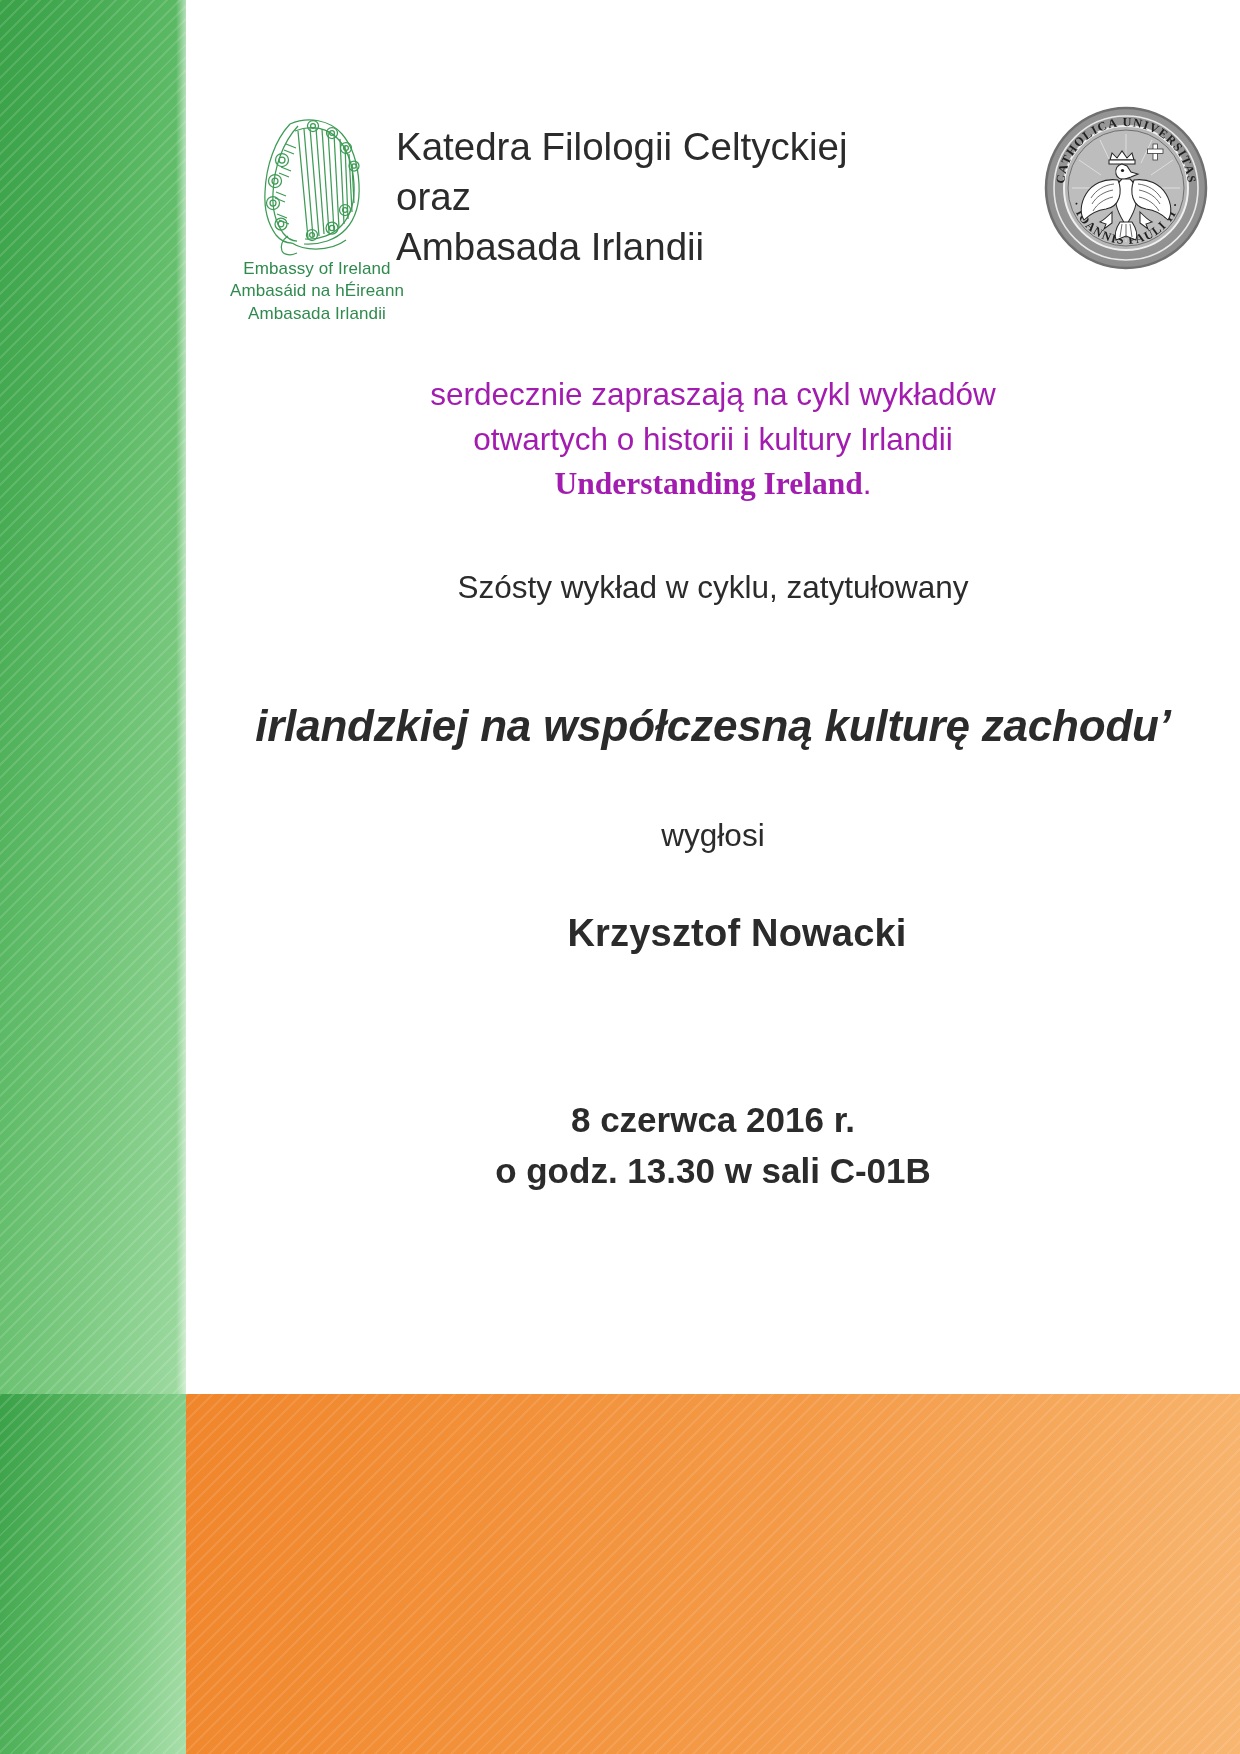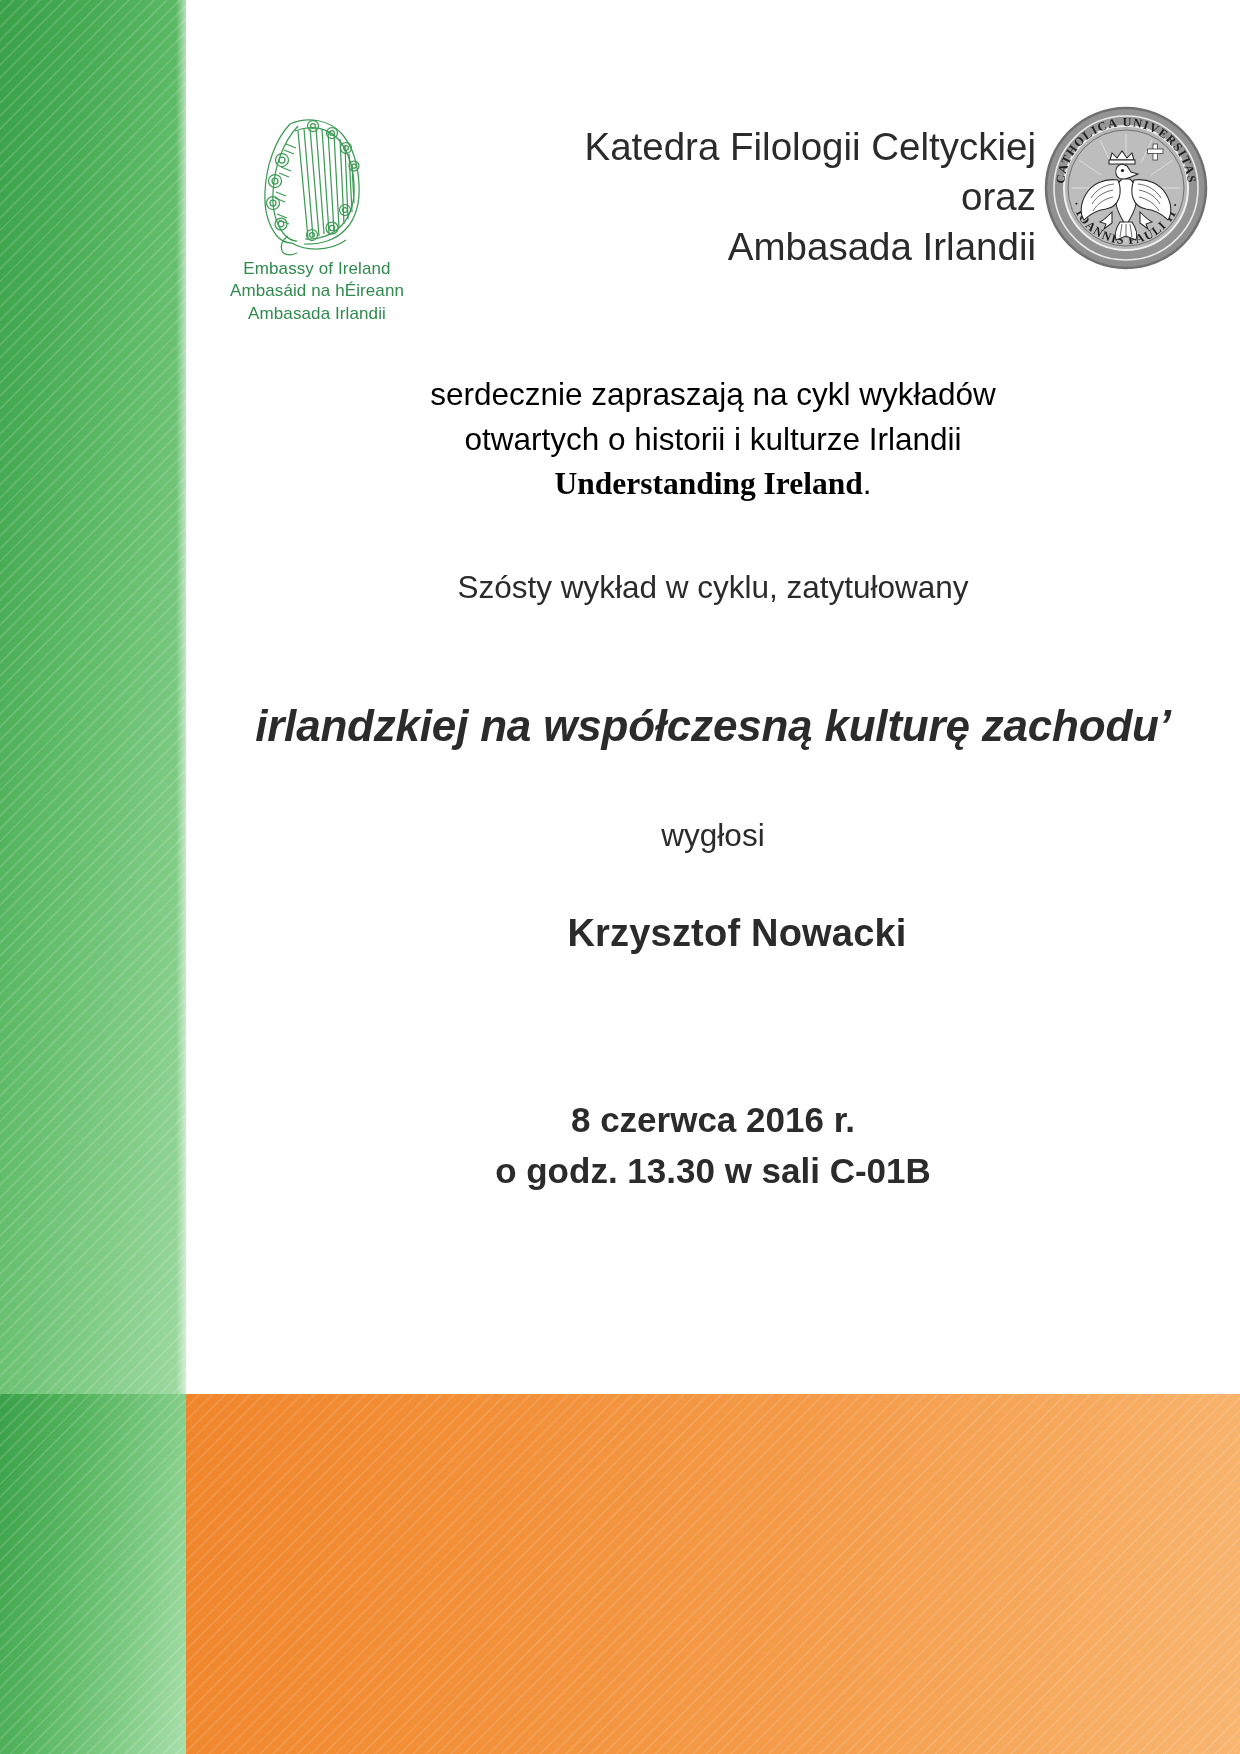--- a/index.html
+++ b/index.html
@@ -66,35 +66,35 @@
   }
   .harp-wrap{width:210px;height:152px;display:block;}
   .embassy-lines{
     margin-top:2px;color:#2f8a4e;font-size:17px;line-height:1.32;
     font-family:"Liberation Sans", sans-serif;letter-spacing:.1px;
   }
   .embassy-lines div{white-space:nowrap;}
 
   .header-title{
     position:absolute;left:210px;top:26px;width:640px;
-    text-align:right;font-size:38.5px;line-height:1.30;color:#2b2b2b;
+    text-align:left;font-size:38.5px;line-height:1.30;color:#2b2b2b;
     font-family:"Liberation Sans", sans-serif;font-weight:400;
   }
   .header-title .l2{font-size:38.5px;}
 
   .kul-seal{
     position:absolute;right:30px;top:8px;width:168px;height:168px;
   }
 
   
   .body-block{
     position:absolute;top:372px;left:0;width:1054px;text-align:center;
   }
   .invite{
-    font-size:31.5px;line-height:1.42;color:#000000;font-weight:400;
+    font-size:31.5px;line-height:1.42;color:#a21caf;font-weight:400;
   }
   .invite .series{font-weight:700;font-family:Liberation Serif, serif;}
   .sixth{
     margin-top:58px;font-size:31.5px;line-height:1.4;color:#2b2b2b;font-weight:400;
   }
 
   .lecture-title{
     margin-top:88px;
     font-size:44px;line-height:1.30;
     font-weight:700;font-style:italic;color:#2b2b2b;
@@ -274,21 +274,21 @@
           <path d="M70 108 C66 112 62 116 58 118 L64 120 L62 125 L70 119 Z"></path>
           <path d="M98 108 C102 112 106 116 110 118 L104 120 L106 125 L98 119 Z"></path>
         </g>
       </svg>
     </div>
 
     <div class="body-block">
 
       <div class="invite">
         <div>serdecznie zapraszają na cykl wykładów</div>
-        <div>otwartych o historii i kulturze Irlandii</div>
+        <div>otwartych o historii i kultury Irlandii</div>
         <div><span class="series">Understanding Ireland</span><span>.</span></div>
       </div>
 
       <div class="sixth">Szósty wykład w cyklu, zatytułowany</div>
 
       <div class="lecture-title">
         <div>irlandzkiej na współczesną kulturę zachodu’</div>
       </div>
 
       <div class="will-deliver">wygłosi</div>

